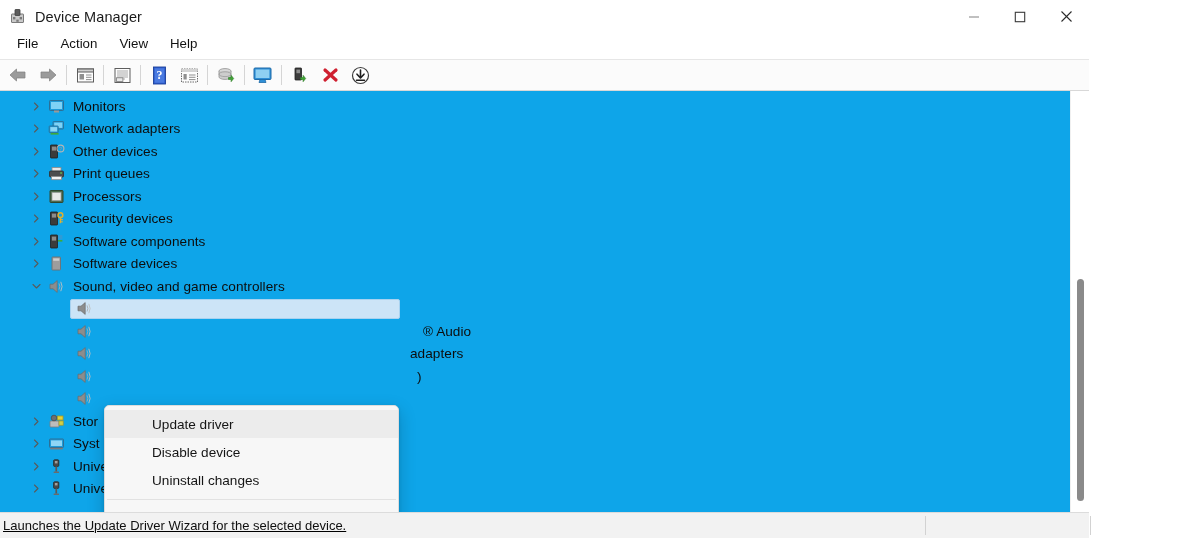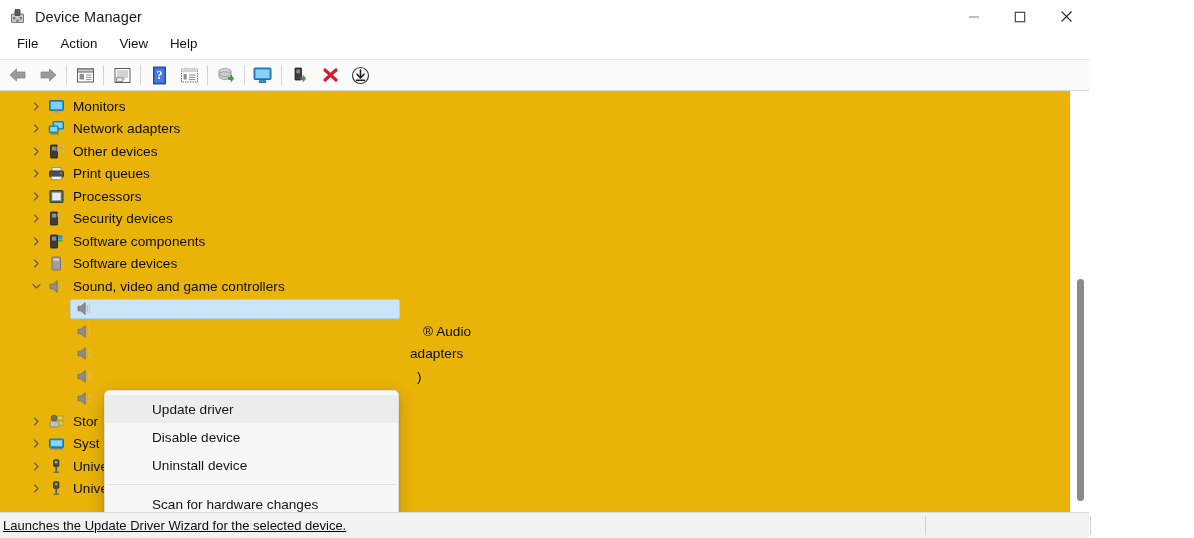--- a/index.html
+++ b/index.html
@@ -95,21 +95,21 @@
     width: 1px; height: 20px;
     background: #d5d5d5;
     margin: 0 3px;
     flex: 0 0 1px;
   }
 
   
   .content {
     position: relative;
     flex: 1 1 auto;
-    background: #eab308;
+    background: #0ea5e9;
     overflow: hidden;
   }
   .tree {
     position: absolute;
     left: 0; top: 0; right: 19px; bottom: 0;
     padding-top: 4px;
   }
   .tree-row {
     height: 22.5px;
     display: flex;
@@ -167,21 +167,21 @@
     position: absolute;
     left: 6px;
     width: 7px;
     background: #8a8a8a;
     border-radius: 4px;
   }
 
   
   .ctx-menu {
     position: absolute;
-    left: 104px; top: 299px;
+    left: 104px; top: 314px;
     width: 295px;
     background: #f7f7f7;
     border: 1px solid #dcdcdc;
     border-radius: 5px;
     box-shadow: 0 6px 18px rgba(0,0,0,0.20), 0 1px 3px rgba(0,0,0,0.12);
     padding: 4px 0 5px 0;
     z-index: 50;
   }
   .ctx-item {
     height: 28px;
@@ -643,21 +643,21 @@
 
     </div>
 
     <div class="scrollbar">
       <div class="sb-thumb" id="sb-thumb" style="top: 188px; height: 222px;"></div>
     </div>
 
     <div class="ctx-menu">
       <div class="ctx-item highlight">Update driver</div>
       <div class="ctx-item">Disable device</div>
-      <div class="ctx-item">Uninstall device</div>
+      <div class="ctx-item">Uninstall changes</div>
       <div class="ctx-sep"></div>
       <div class="ctx-item">Scan for hardware changes</div>
 
     </div>
 
   </div>
 
   <div class="statusbar">
     <span class="status-text">Launches the Update Driver Wizard for the selected device.</span>
     <span class="status-div" id="status-div-0" style="left: 925px;"></span>

